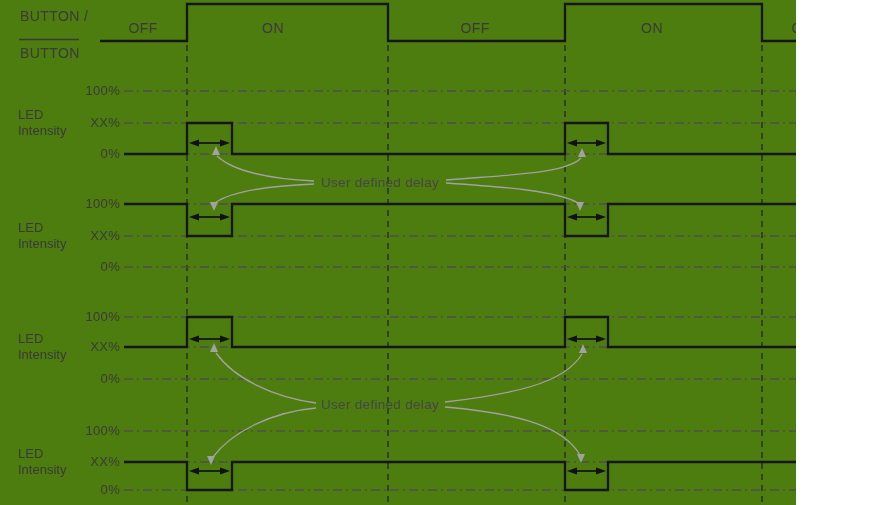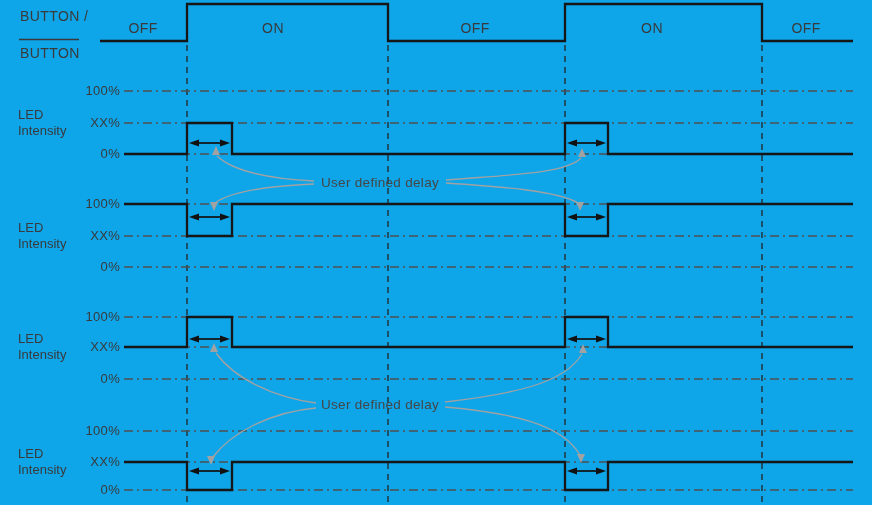--- a/index.html
+++ b/index.html
@@ -1,16 +1,16 @@
 <!DOCTYPE html>
 <html><head>
 <meta charset="utf-8">
 <style>
   html,body{margin:0;padding:0;background:#fff;}
-  .stage{position:relative;width:872px;height:505px;background:#0ea5e9;overflow:hidden;}
+  .stage{position:relative;width:796px;height:505px;background:#4d7c0f;overflow:hidden;}
   svg{display:block;}
   .t{font-family:"Liberation Sans",sans-serif;font-size:14px;fill:#3a3a3a;letter-spacing:.4px;}
   .pct{font-family:"Liberation Sans",sans-serif;font-size:13px;fill:#3a3a3a;text-anchor:end;letter-spacing:.3px;}
   .state{text-anchor:middle;}
   .rowlbl{font-family:"Liberation Sans",sans-serif;font-size:13px;fill:#3a3a3a;}
   .ann{font-family:"Liberation Sans",sans-serif;font-size:13.5px;fill:#464646;text-anchor:middle;letter-spacing:.3px;}
   .sig{stroke:#161616;stroke-width:2.3;fill:none;stroke-linejoin:miter;}
   .ref{stroke:#4f4f4f;stroke-width:1.4;stroke-dasharray:9 4 2 4;}
   .vd{stroke:#242424;stroke-width:1.3;stroke-dasharray:6 5;}
   .arr{stroke:#111;stroke-width:1.7;}

